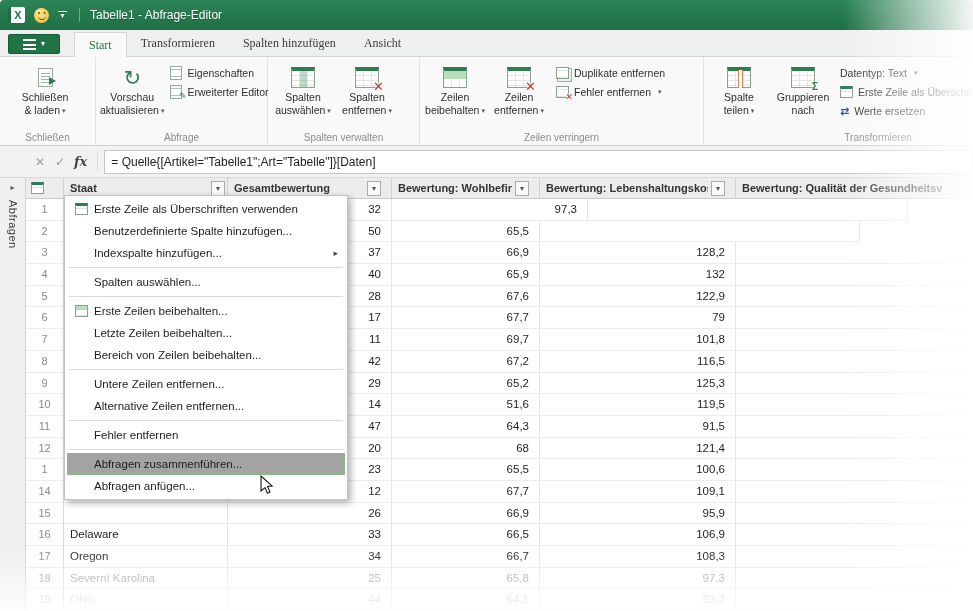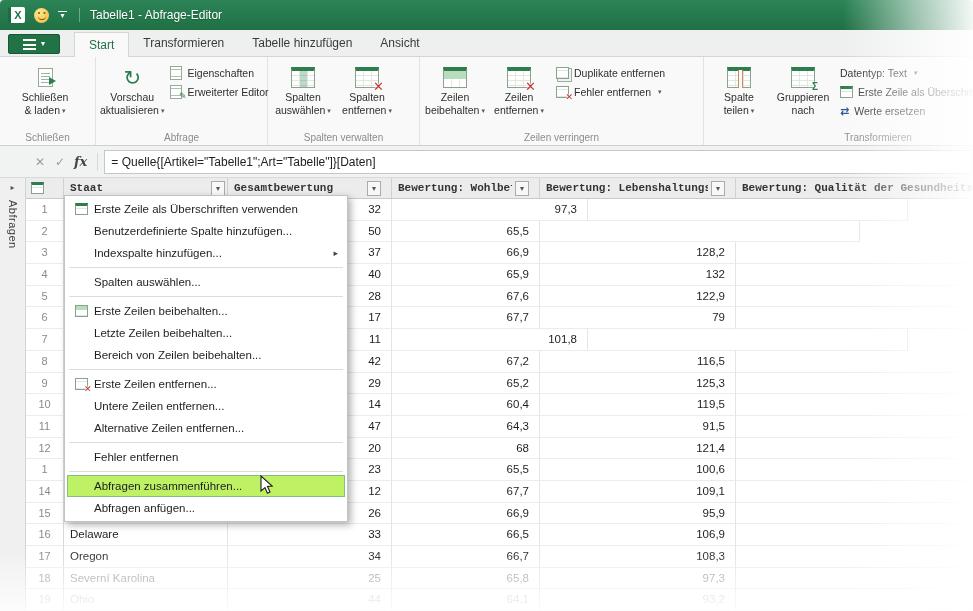--- a/index.html
+++ b/index.html
@@ -22,21 +22,21 @@
   .smiley::after{content:"";position:absolute;left:3.5px;top:6px;width:8px;height:5px;
     border-bottom:1.5px solid #6e5210;border-radius:0 0 8px 8px;}
   .qat-drop{margin-left:9px;display:inline-block;border-top:1px solid rgba(255,255,255,.95);
     padding-top:0;color:#eafff2;font-size:8px;line-height:8px;width:9px;text-align:center;}
   .qat-drop::before{content:"▾";}
   .tb-sep{width:1px;height:14px;background:rgba(255,255,255,.35);margin:0 10px 0 12px;}
   .tb-title{color:#fff;font-size:12px;text-shadow:0 1px 1px rgba(0,0,0,.25);white-space:nowrap;}
 
   
   .tabrow{position:absolute;top:30px;left:0;right:0;height:27px;background:#eef0ef;
-    border-bottom:1px solid #d5d5d5;display:flex;align-items:center;}
+    border-bottom:1px solid #d5d5d5;display:flex;align-items:center;font-family:Liberation Serif, serif;}
   .file-btn{position:absolute;left:8px;top:4px;width:52px;height:20px;background:#217346;
     border:1px solid #185a36;border-radius:2px;display:flex;align-items:center;
     justify-content:center;gap:5px;cursor:default;}
   .file-glyph{width:13px;height:11px;background:linear-gradient(#fff 0 2px,rgba(0,0,0,0) 2px 4.5px,
     #fff 4.5px 6.5px,rgba(0,0,0,0) 6.5px 9px,#fff 9px 11px);}
   .file-caret{color:#fff;font-size:8px;line-height:8px;}
   .file-caret::before{content:"▾";}
   .tabs{display:flex;margin-left:74px;height:27px;align-items:flex-end;}
   .tab{padding:0 14px;height:26px;line-height:25px;font-size:12px;color:#3a3a3a;white-space:nowrap;}
   .tab.active{background:#f9f9f9;border:1px solid #d5d5d5;border-bottom:1px solid #f9f9f9;
@@ -116,21 +116,21 @@
   .sb-arrow::before{content:"▸";}
   .sb-label{writing-mode:vertical-rl;font-size:11px;color:#3d3d3d;margin-top:8px;letter-spacing:.5px;}
 
   
   .grid{position:absolute;top:178px;left:26px;right:0;bottom:0;background:#fff;overflow:hidden;}
   .ghead{display:flex;height:21px;background:#ececec;border-bottom:1px solid #c9c9c9;width:1200px;}
   .gh-corner{width:38px;flex:none;display:flex;align-items:center;padding-left:5px;
     border-right:1px solid #d0d0d0;background:#ececec;}
   .gh-cell{display:flex;align-items:center;justify-content:space-between;border-right:1px solid #d0d0d0;
     padding:0 2px 0 6px;font-size:11px;font-weight:bold;color:#333;flex:none;}
-  .gh-label{white-space:nowrap;overflow:hidden;font-family:Liberation Mono, monospace;}
+  .gh-label{white-space:nowrap;overflow:hidden;}
   .filter-btn{width:14px;height:15px;flex:none;border:1px solid #ababab;background:#f8f8f8;color:#555;
     font-size:8px;line-height:13px;text-align:center;margin-left:3px;}
   .gbody{width:1200px;}
   .grow{display:flex;height:21.7px;}
   .gc{border-right:1px solid #e4e4e4;border-bottom:1px solid #ececec;line-height:20.7px;
     font-size:11.5px;color:#1f1f1f;white-space:nowrap;overflow:hidden;flex:none;}
   .c-num{width:38px;color:#8a8a8a;text-align:center;font-size:11px;border-right:1px solid #d8d8d8;}
   .c-staat{width:164px;padding-left:6px;text-align:left;}
   .c-gesamt{width:164px;padding-right:10px;text-align:right;}
   .c-wohl{width:148px;padding-right:10px;text-align:right;}
@@ -172,21 +172,21 @@
   </div>
 
   <div class="tabrow">
     <div class="file-btn">
       <span class="file-glyph"></span>
       <span class="file-caret"></span>
     </div>
     <div class="tabs" id="tabs">
         <div class="tab active">Start</div>
         <div class="tab">Transformieren</div>
-        <div class="tab">Tabelle hinzufügen</div>
+        <div class="tab">Spalten hinzufügen</div>
         <div class="tab">Ansicht</div>
       </div>
   </div>
 
   <div class="ribbon">
 
     <div class="rgroup" style="width:96px">
       <div class="rg-body">
         <div class="bigbtn" style="width:84px">
           <span class="bicon">
@@ -389,20 +389,21 @@
           <div class="gc c-staat"></div>
           <div class="gc c-gesamt">17</div>
           <div class="gc c-wohl">67,7</div>
           <div class="gc c-leben">79</div>
           <div class="gc c-qual"></div>
         </div>
         <div class="grow">
           <div class="gc c-num">7</div>
           <div class="gc c-staat"></div>
           <div class="gc c-gesamt">11</div>
+          <div class="gc c-wohl">69,7</div>
           <div class="gc c-leben">101,8</div>
           <div class="gc c-qual"></div>
         </div>
         <div class="grow">
           <div class="gc c-num">8</div>
           <div class="gc c-staat"></div>
           <div class="gc c-gesamt">42</div>
           <div class="gc c-wohl">67,2</div>
           <div class="gc c-leben">116,5</div>
           <div class="gc c-qual"></div>
@@ -412,21 +413,21 @@
           <div class="gc c-staat"></div>
           <div class="gc c-gesamt">29</div>
           <div class="gc c-wohl">65,2</div>
           <div class="gc c-leben">125,3</div>
           <div class="gc c-qual"></div>
         </div>
         <div class="grow">
           <div class="gc c-num">10</div>
           <div class="gc c-staat"></div>
           <div class="gc c-gesamt">14</div>
-          <div class="gc c-wohl">60,4</div>
+          <div class="gc c-wohl">51,6</div>
           <div class="gc c-leben">119,5</div>
           <div class="gc c-qual"></div>
         </div>
         <div class="grow">
           <div class="gc c-num">11</div>
           <div class="gc c-staat"></div>
           <div class="gc c-gesamt">47</div>
           <div class="gc c-wohl">64,3</div>
           <div class="gc c-leben">91,5</div>
           <div class="gc c-qual"></div>
@@ -529,40 +530,34 @@
       <div class="mitem">
         <span class="mgutter"></span>
         <span class="mlabel">Letzte Zeilen beibehalten...</span>
       </div>
       <div class="mitem">
         <span class="mgutter"></span>
         <span class="mlabel">Bereich von Zeilen beibehalten...</span>
       </div>
       <div class="msep"></div>
       <div class="mitem">
-        <span class="mgutter">
-          <span class="mt mt-remove"></span>
-        </span>
-        <span class="mlabel">Erste Zeilen entfernen...</span>
-      </div>
-      <div class="mitem">
         <span class="mgutter"></span>
         <span class="mlabel">Untere Zeilen entfernen...</span>
       </div>
       <div class="mitem">
         <span class="mgutter"></span>
         <span class="mlabel">Alternative Zeilen entfernen...</span>
       </div>
       <div class="msep"></div>
       <div class="mitem">
         <span class="mgutter"></span>
         <span class="mlabel">Fehler entfernen</span>
       </div>
       <div class="msep"></div>
-      <div class="mitem hl" style="background: #bef264; border-color: rgb(134, 189, 134);">
+      <div class="mitem hl" style="background: #a3a3a3; border-color: rgb(134, 189, 134);">
         <span class="mgutter"></span>
         <span class="mlabel">Abfragen zusammenführen...</span>
       </div>
       <div class="mitem">
         <span class="mgutter"></span>
         <span class="mlabel">Abfragen anfügen...</span>
       </div>
     </div>
 
   <svg class="cursor" width="14" height="20" viewBox="0 0 14 20">

